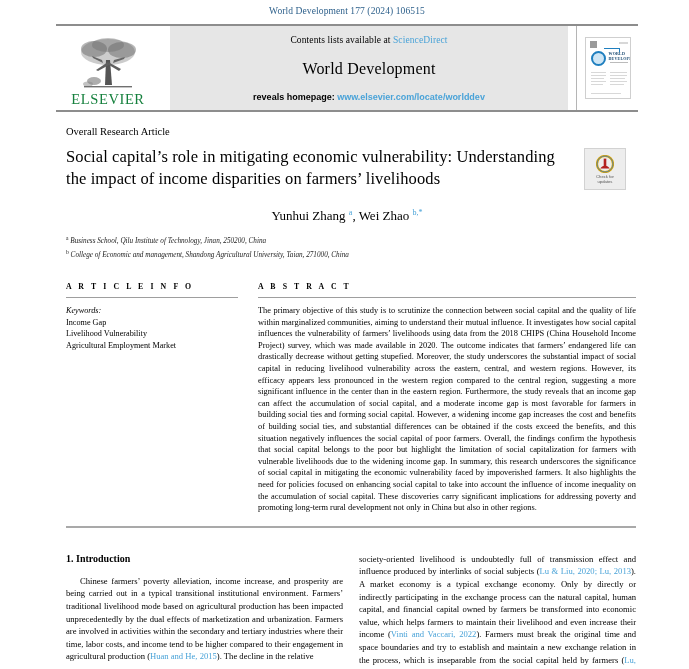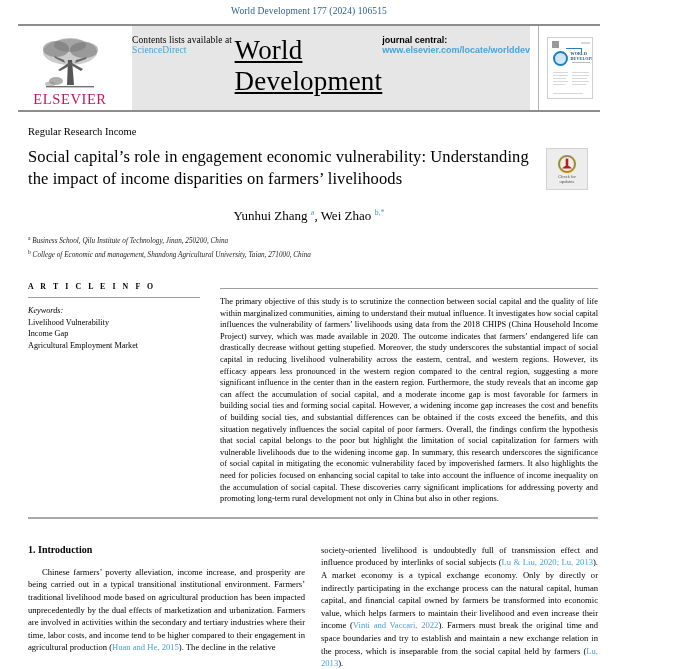--- a/index.html
+++ b/index.html
@@ -4,21 +4,21 @@
 <style>
   * { box-sizing: border-box; margin: 0; padding: 0; }
   html, body {
     width: 689px;
     height: 669px;
     background: #ffffff;
     font-family: "Liberation Serif", "DejaVu Serif", serif;
     color: #000000;
     overflow: hidden;
   }
-  .page { position: relative; width: 618px; height: 669px; padding: 0; }
+  .page { position: relative; width: 618px; height: 669px; padding: 0; margin-left: 38px; }
 
   
   .running-head {
     text-align: center;
     font-size: 9.5px;
     color: #2c5f8a;
     padding-top: 6px;
     letter-spacing: .1px;
   }
 
@@ -38,40 +38,39 @@
     flex: 0 0 104px;
     display: flex; flex-direction: column;
     align-items: center; justify-content: flex-end;
     padding-bottom: 2px;
   }
   .tree-svg { display:block; }
   .elsevier-word {
     font-family: "Liberation Serif", serif;
     font-size: 14.5px;
     letter-spacing: .6px;
-    color: #be185d;
+    color: #15803d;
     font-weight: 400;
     margin-top: 1px;
   }
   .journal-band {
     flex: 1 1 auto;
     background: #e6e6e6;
-    display: flex; flex-direction: row;
-    align-items: flex-start; justify-content: space-between;
+    display: flex; flex-direction: column;
+    align-items: center; justify-content: space-between;
     padding: 9px 0 8px 0;
     margin-left: 10px;
     margin-right: 8px;
   }
   .contents-line { font-size: 9.5px; letter-spacing: .1px; }
   .link { color: #4aa3d8; }
   .journal-name {
-    font-size: 27px;
+    font-size: 16px;
     font-family: "Liberation Serif", serif;
     letter-spacing: .2px;
-    text-decoration: underline;
   }
   .homepage-line {
     font-family: "Liberation Sans", sans-serif;
     font-size: 9px; font-weight: 700;
   }
   .homepage-line .link { font-weight: 700; }
   .cover-thumb-wrap {
     flex: 0 0 62px; width: 62px;
     border-left: 1px solid #b5b5b5;
     display:flex; align-items:center; justify-content:center;
@@ -210,21 +209,21 @@
       </svg>
       <div class="elsevier-word">ELSEVIER</div>
     </div>
 
     <div class="journal-band">
       <div class="contents-line">
         <span>Contents lists available at </span><span class="link">ScienceDirect</span>
       </div>
       <div class="journal-name">World Development</div>
       <div class="homepage-line">
-        <span>journal central: </span><span class="link">www.elsevier.com/locate/worlddev</span>
+        <span>reveals homepage: </span><span class="link">www.elsevier.com/locate/worlddev</span>
       </div>
     </div>
 
     <div class="cover-thumb-wrap">
       <div class="cover-thumb">
         <div class="ct-box" style="left:4px;top:3px;width:7px;height:7px;background:#9a9a9a;"></div>
         <div class="ct-box" style="left:33px;top:4px;width:9px;height:2px;"></div>
         <div class="ct-arrow"></div>
         <div class="ct-globe"></div>
         <div class="ct-title">
@@ -242,25 +241,25 @@
         <div class="ct-box" style="left:24px;top:40px;width:15px;height:1px;"></div>
         <div class="ct-box" style="left:24px;top:43px;width:17px;height:1px;"></div>
         <div class="ct-box" style="left:24px;top:46px;width:14px;height:1px;"></div>
         <div class="ct-box" style="left:5px;top:55px;width:30px;height:1px;"></div>
       </div>
     </div>
   </div>
 
   <div class="masthead-rule-bottom"></div>
 
-  <div class="article-type">Regular Research Income</div>
+  <div class="article-type">Overall Research Article</div>
 
   <div class="title-row">
     <div class="title-col">
-      <h1 class="paper-title">Social capital’s role in engagement economic vulnerability: Understanding the impact of income disparities on farmers’ livelihoods</h1>
+      <h1 class="paper-title">Social capital’s role in mitigating economic vulnerability: Understanding the impact of income disparities on farmers’ livelihoods</h1>
     </div>
     <div class="crossmark-col">
       <div class="crossmark">
         <svg width="18" height="18" viewBox="0 0 18 18">
           <circle cx="9" cy="9" r="8" fill="none" stroke="#d9a300" stroke-width="2.2"></circle>
           <path d="M4.2 13.6 A5.4 5.4 0 0 1 13.8 13.6 Z" fill="#b3211f"></path>
           <path d="M9 3.6 L9 12.4" stroke="#b3211f" stroke-width="2.6"></path>
           <circle cx="9" cy="9" r="8" fill="none" stroke="#4a7fb5" stroke-width="0.8"></circle>
         </svg>
         <div class="cm-label">
@@ -283,27 +282,28 @@
       <span>College of Economic and management, Shandong Agricultural University, Taian, 271000, China</span>
     </div>
   </div>
 
   <div class="info-abstract">
     <div class="col-info">
       <div class="sec-head">A R T I C L E   I N F O</div>
       <div class="sec-rule"></div>
       <div class="kw-block">
         <div class="kw-title">Keywords:</div>
+        <div class="kw-item">Income Gap</div>
         <div class="kw-item">Livelihood Vulnerability</div>
-        <div class="kw-item">Income Gap</div>
         <div class="kw-item">Agricultural Employment Market</div>
       </div>
     </div>
 
     <div class="col-abstract">
+      <div class="sec-head">A B S T R A C T</div>
       <div class="sec-rule"></div>
       <div class="abstract-body">The primary objective of this study is to scrutinize the connection between social capital and the quality of life within marginalized communities, aiming to understand their mutual influence. It investigates how social capital influences the vulnerability of farmers’ livelihoods using data from the 2018 CHIPS (China Household Income Project) survey, which was made available in 2020. The outcome indicates that farmers’ endangered life can drastically decrease without getting stupefied. Moreover, the study underscores the substantial impact of social capital in reducing livelihood vulnerability across the eastern, central, and western regions. However, its efficacy appears less pronounced in the western region compared to the central region, suggesting a more significant influence in the center than in the eastern region. Furthermore, the study reveals that an income gap can affect the accumulation of social capital, and a moderate income gap is most favorable for farmers in building social ties and forming social capital. However, a widening income gap increases the cost and benefits of building social ties, and substantial differences can be obtained if the costs exceed the benefits, and this situation negatively influences the social capital of poor farmers. Overall, the findings confirm the hypothesis that social capital belongs to the poor but highlight the limitation of social capitalization for farmers with vulnerable livelihoods due to the widening income gap. In summary, this research underscores the significance of social capital in mitigating the economic vulnerability faced by impoverished farmers. It also highlights the need for policies focused on enhancing social capital to take into account the influence of income inequality on the accumulation of social capital. These discoveries carry significant implications for addressing poverty and promoting long-term rural development not only in China but also in other regions.</div>
     </div>
   </div>
 
   <div class="abstract-rule"></div>
 
   <div class="body-cols">
     <div class="bcol">
       <div class="sec-title">1.  Introduction</div>

